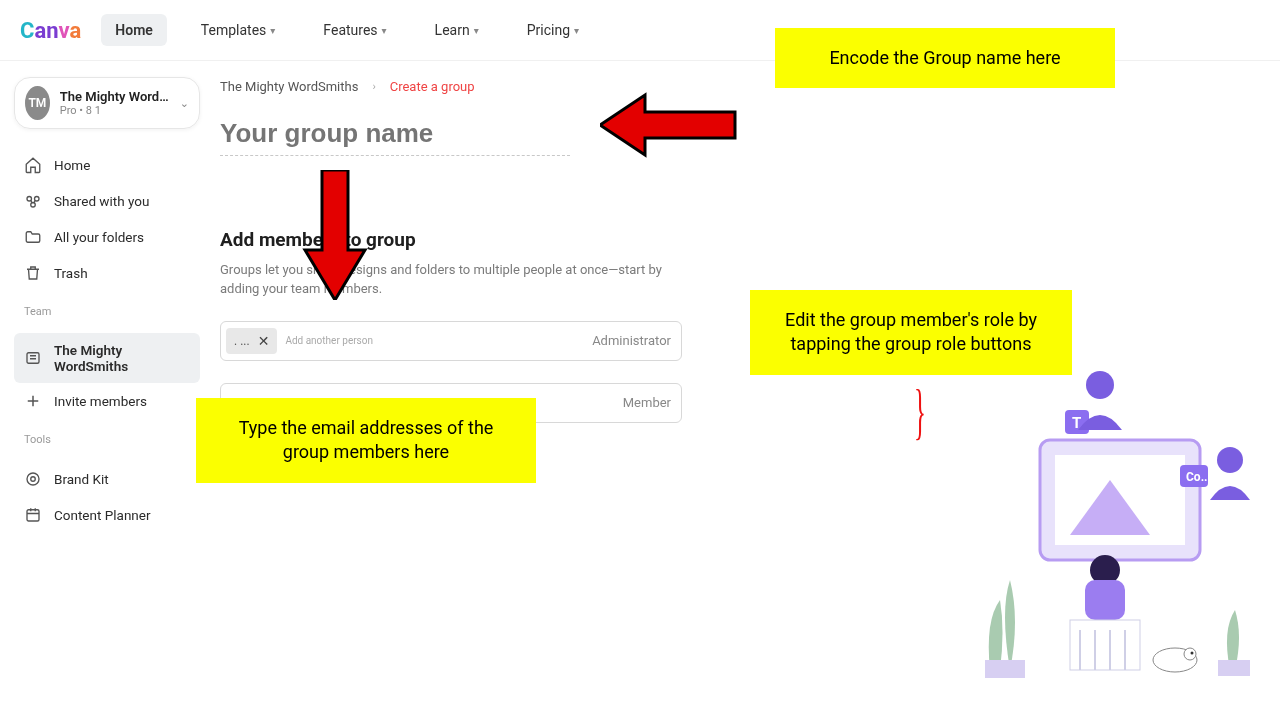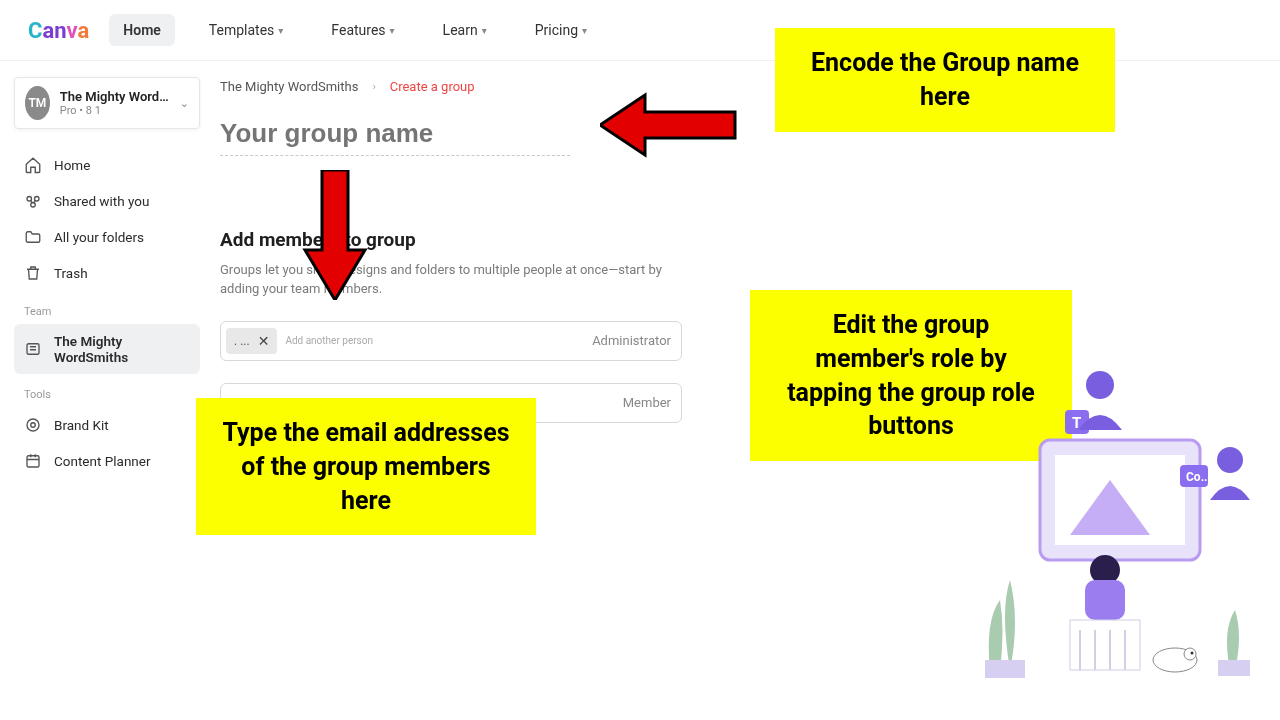--- a/index.html
+++ b/index.html
@@ -1,39 +1,39 @@
 <!DOCTYPE html>
 <html><head>
 <meta charset="utf-8">
 <style>
 * { margin: 0; padding: 0; box-sizing: border-box; }
 body { font-family: -apple-system, BlinkMacSystemFont, "Segoe UI", Roboto, sans-serif; background: #fff; width: 1280px; height: 720px; overflow: hidden; position: relative; }
 
 
 .topnav { display: flex; align-items: center; padding: 14px 20px; gap: 20px; border-bottom: 1px solid #f0f0f0; }
-.logo { font-weight: 700; font-size: 22px; margin-left: 8px; }
+.logo { font-weight: 700; font-size: 22px; }
 .logo span:nth-child(1){color:#24b6c8}.logo span:nth-child(2){color:#7a3dd1}.logo span:nth-child(3){color:#7a3dd1}.logo span:nth-child(4){color:#e053b8}.logo span:nth-child(5){color:#f27b3a}
 .nav-item { font-size: 14px; color: #333; padding: 8px 14px; border-radius: 6px; display: flex; align-items: center; gap: 4px; cursor: pointer; }
 .nav-item.active { background: #eef0f2; font-weight: 600; }
 .chev { font-size: 10px; color: #888; }
 
 
 .main { display: flex; }
 .sidebar { width: 210px; padding: 16px 10px 0 14px; }
 
 
-.team-card { display:flex; align-items:center; gap:10px; padding:8px 10px; border:1px solid #e6e6e6; border-radius:4px; box-shadow:0 1px 4px rgba(0,0,0,0.06); margin-bottom:18px; }
+.team-card { display:flex; align-items:center; gap:10px; padding:8px 10px; border:1px solid #e6e6e6; border-radius:16px; box-shadow:0 1px 4px rgba(0,0,0,0.06); margin-bottom:18px; }
 .avatar-circle { width:34px; height:34px; border-radius:50%; background:#8a8a8a; color:#fff; display:flex; align-items:center; justify-content:center; font-size:12px; font-weight:600; }
 .team-name { font-size:13px; font-weight:600; color:#222; white-space:nowrap; overflow:hidden; text-overflow:ellipsis; max-width:110px; }
 .team-sub { font-size:11px; color:#888; }
 .team-chev { margin-left:auto; color:#888; font-size:11px; }
 
 .side-link { display:flex; align-items:center; gap:12px; padding:9px 10px; font-size:13.5px; color:#2b2b2b; border-radius:6px; cursor:pointer; }
 .side-link.active { background:#eef0f2; font-weight:600; }
-.side-section { font-size:11px; color:#9a9a9a; padding:14px 10px 6px; }
+.side-section { font-size:11px; color:#9a9a9a; padding:14px 10px 15px; }
 
 .icon { width:18px; height:18px; display:inline-flex; align-items:center; justify-content:center; color:#555; }
 
 
 .content { flex:1; padding:18px 0 0 10px; position:relative; }
 .crumbs { font-size:13px; color:#555; display:flex; align-items:center; gap:14px; }
 .crumb-sep { color:#aaa; font-size:11px; }
 .crumb-current { color:#ef4444; }
 
 .group-name-input { margin-top:22px; width:350px; border:none; border-bottom:1px dashed #c8c8c8; font-size:26px; font-weight:600; color:#b6b6b6; padding:2px 0 6px; outline:none; background:transparent; }
@@ -46,21 +46,21 @@
 .chip-x { font-size:14px; color:#444; cursor:pointer; }
 .chip-add { font-size:10px; color:#aaa;text-align:center; }
 .role-label { margin-left:auto; font-size:13px; color:#888; }
 
 .purple-bar { margin-top:14px; width:265px; height:8px; background:#8b3dff; border-radius:6px 6px 0 0; }
 
 
 .bracket { position:absolute; left:695px; top:315px; font-size:62px; color:#e11; font-weight:300; font-family: Georgia, serif; transform:scaleX(0.4); }
 
 
-.callout { position:absolute; background:#fbff00; padding:18px 26px; font-size:25px; font-weight:700; color:#000; text-align:center; line-height:1.35; }
+.callout { position:absolute; background:#fbff00; padding:18px 26px; font-size:18px; font-weight:400; color:#000; text-align:center; line-height:1.35; }
 .c1 { left:775px; top:28px; width:340px; }
 .c2 { left:750px; top:290px; width:322px; }
 .c3 { left:196px; top:398px; width:340px; }
 
 
 .arrow-right { position:absolute; left:600px; top:90px; }
 .arrow-down { position:absolute; left:300px; top:170px; }
 
 
 .illus { position:absolute; right:0; bottom:40px; width:320px; height:340px; }
@@ -145,20 +145,28 @@
 
     <div class="side-section">Team</div>
     <div class="side-link active">
       <span class="icon">
           <svg viewBox="0 0 24 24" width="18" height="18" fill="none" stroke="currentColor" stroke-width="1.8">
             <rect x="4" y="5" width="16" height="14" rx="2"></rect>
             <path d="M8 9h8M8 13h8"></path>
           </svg>
         </span>
       <span>The Mighty WordSmiths</span>
+    </div>
+    <div class="side-link">
+      <span class="icon">
+          <svg viewBox="0 0 24 24" width="18" height="18" fill="none" stroke="currentColor" stroke-width="2">
+            <path d="M12 5v14M5 12h14"></path>
+          </svg>
+        </span>
+      <span>Invite members</span>
     </div>
 
     <div class="side-section">Tools</div>
     <div class="side-link">
       <span class="icon">
           <svg viewBox="0 0 24 24" width="18" height="18" fill="none" stroke="currentColor" stroke-width="1.8">
             <circle cx="12" cy="12" r="8"></circle>
             <circle cx="12" cy="12" r="3"></circle>
           </svg>
         </span>

